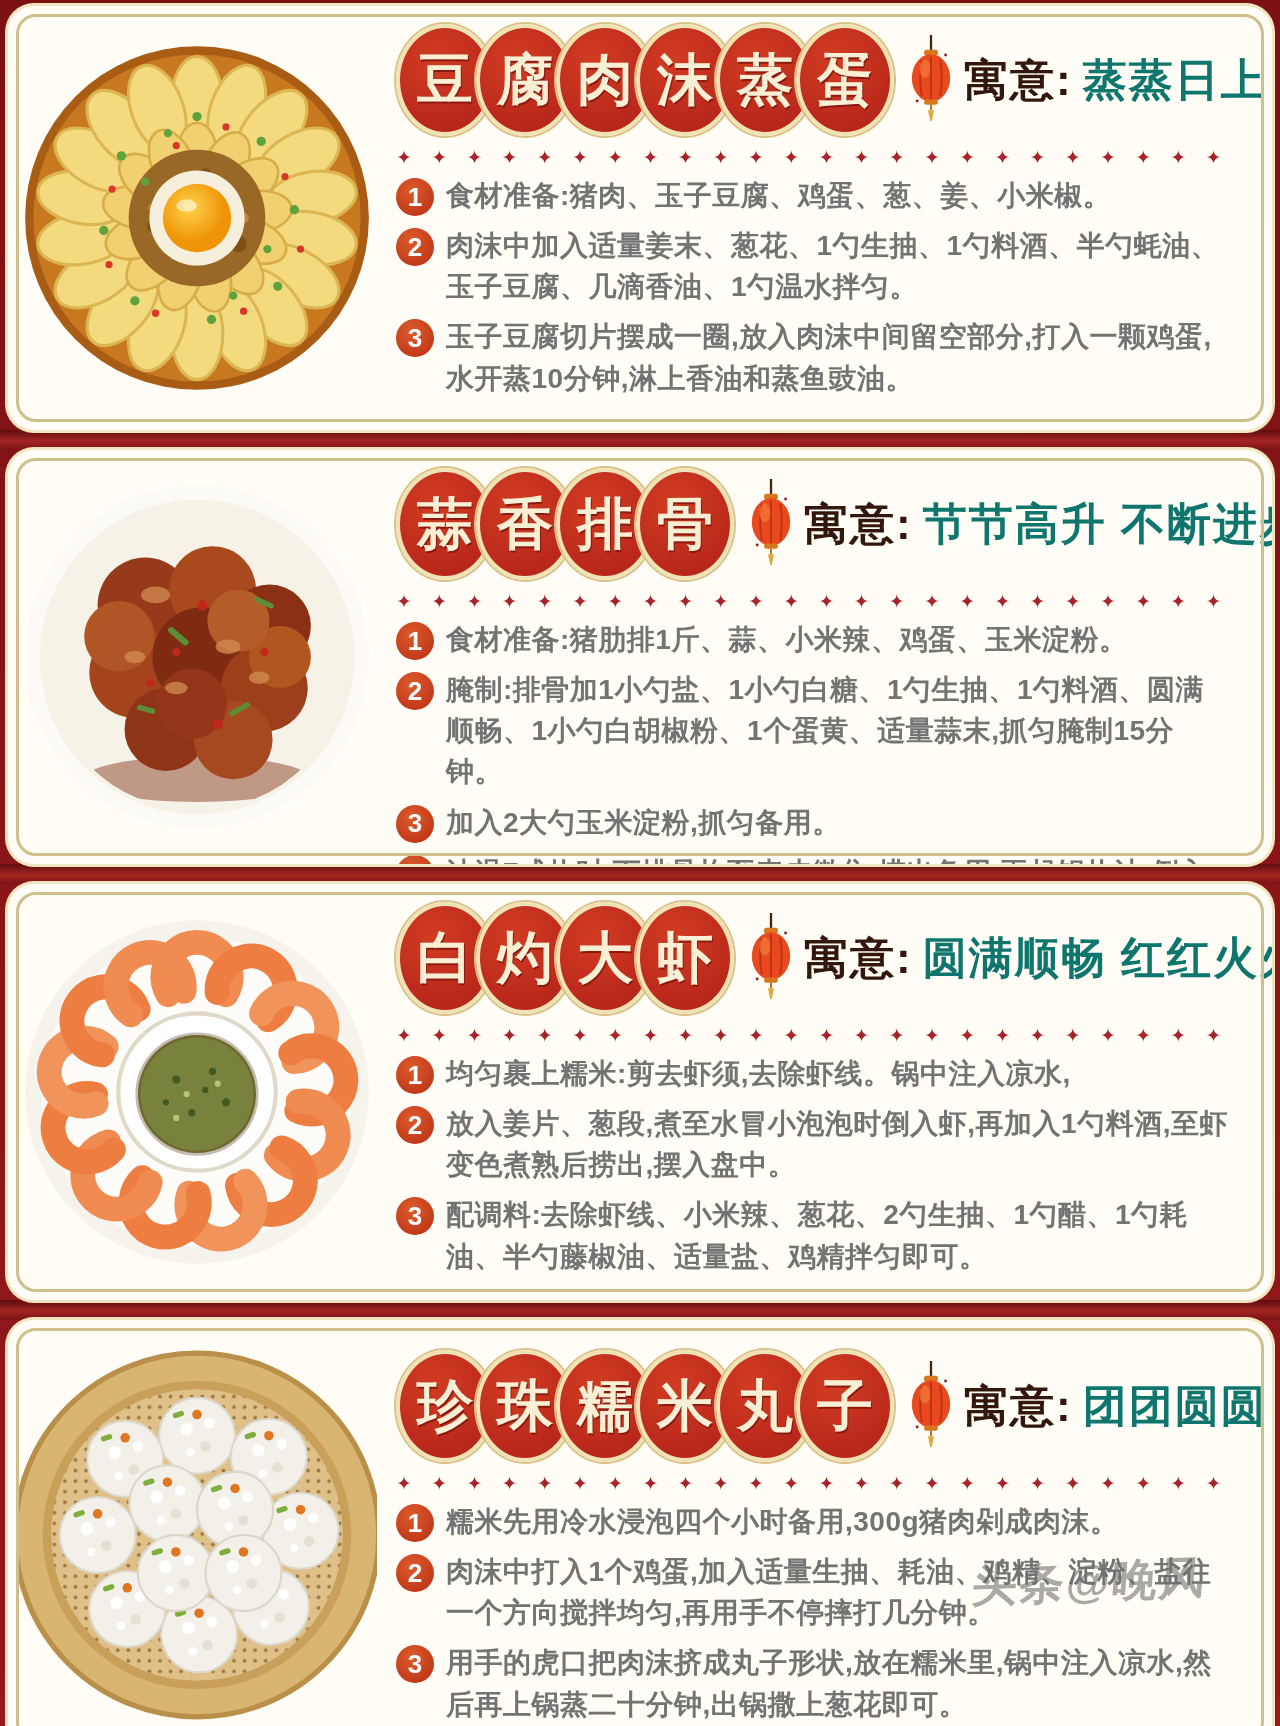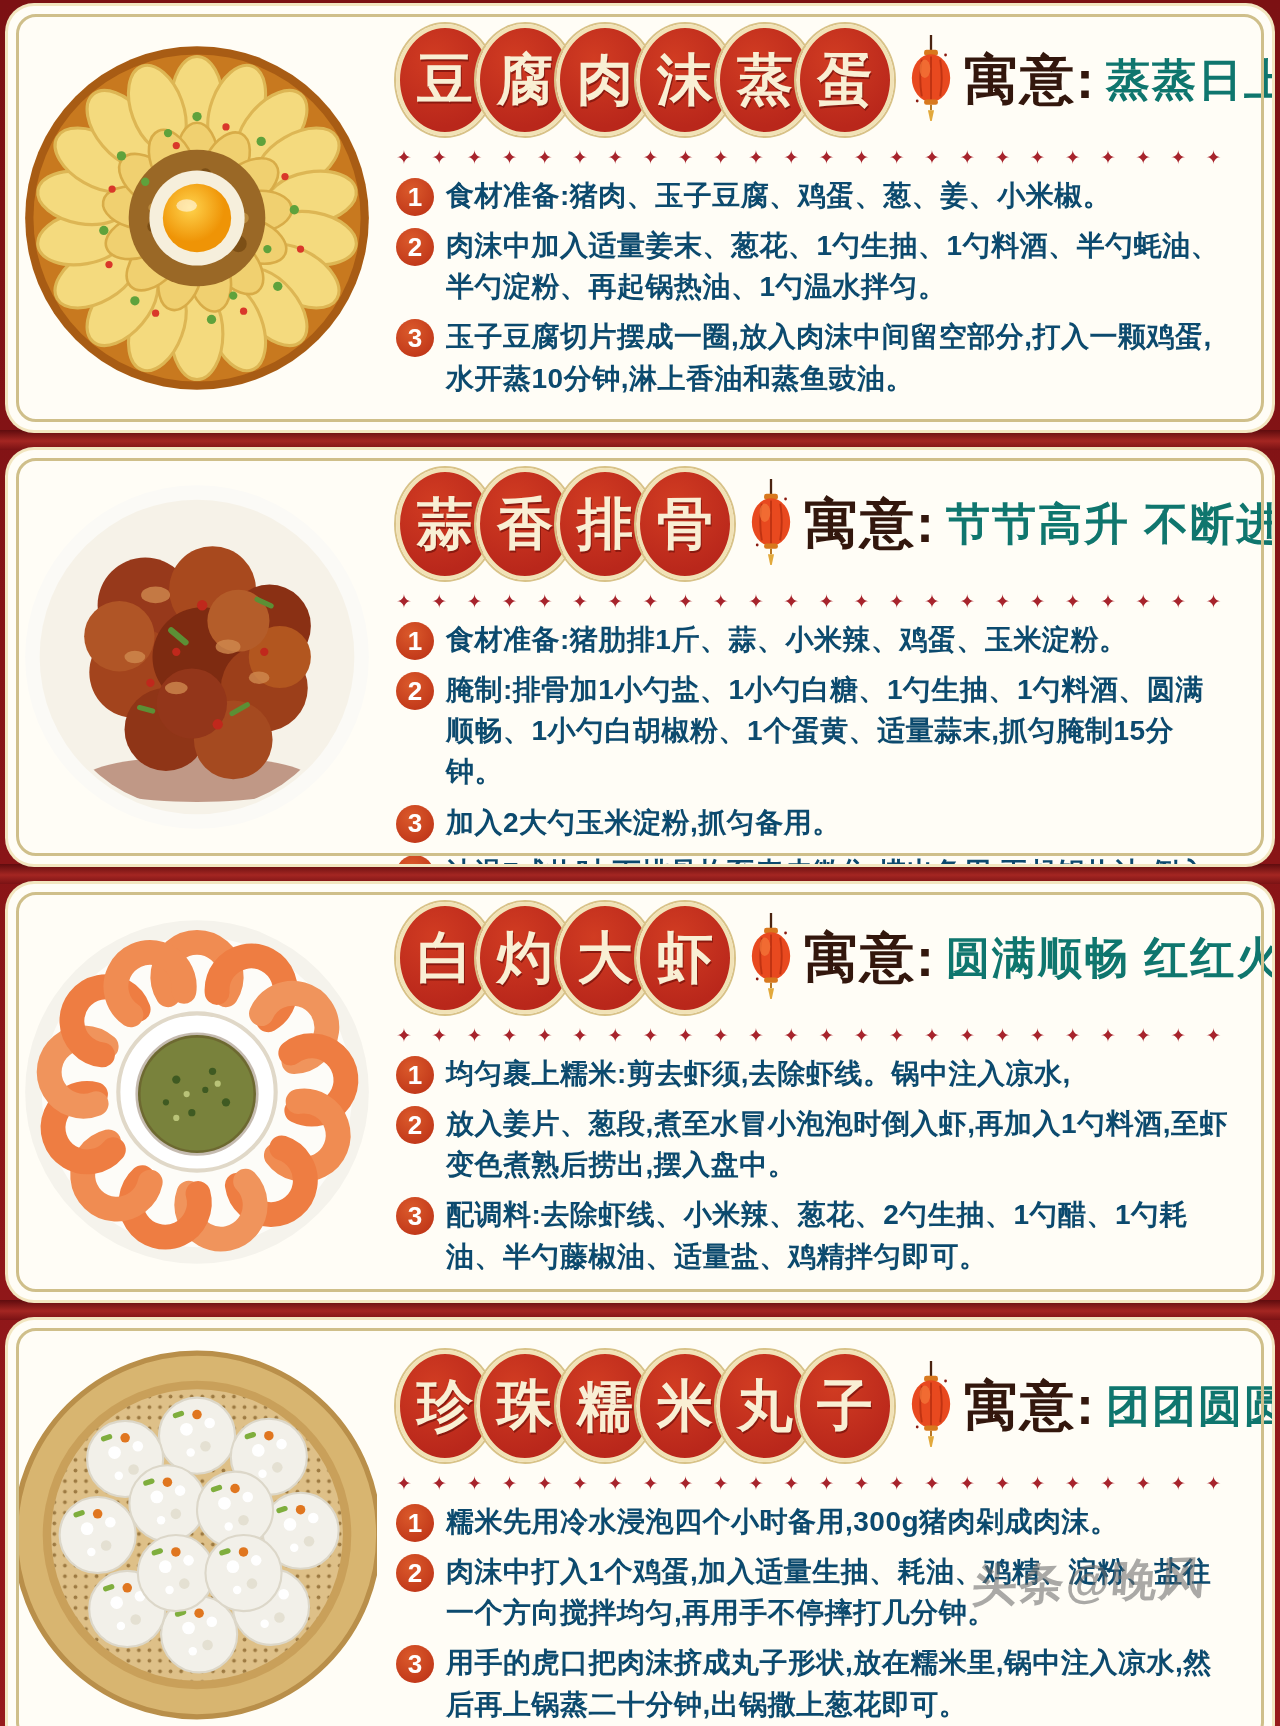--- a/index.html
+++ b/index.html
@@ -21,31 +21,31 @@
   .title-badge{display:flex;}
   .coin{width:90px;height:104px;border-radius:50%;
         background:radial-gradient(circle at 38% 30%,#d13c22,#b9271b 75%);
         border:4px solid #f1e2b6;box-shadow:0 0 0 2px #d8c288;
         display:flex;align-items:center;justify-content:center;
         margin-left:-18px;}
   .title-badge .coin:first-child{margin-left:0;}
   .coin span{font-size:56px;font-weight:800;color:#f9efd4;line-height:1;
         text-shadow:1px 2px 0 #8a1a10;}
   .lantern{flex:0 0 46px;margin-left:4px;}
-  .meaning-label{font-size:54px;font-weight:900;color:#33170d;letter-spacing:2px;white-space:nowrap;}
+  .meaning-label{font-size:44px;font-weight:900;color:#33170d;letter-spacing:2px;white-space:nowrap;}
   .meaning{font-size:44px;font-weight:900;color:#0f766e;letter-spacing:2px;white-space:nowrap;}
   .sep{margin:12px 0 8px 0;color:#a7242c;font-size:19px;letter-spacing:7px;
        white-space:nowrap;overflow:hidden;line-height:1;}
   .steps{margin-top:4px;}
   .step{display:flex;gap:12px;margin-bottom:9px;}
   .badge{flex:0 0 38px;height:38px;border-radius:50%;margin-top:3px;
         background:radial-gradient(circle at 40% 32%,#db5a2b,#c2391a 75%);
         color:#fff;font-weight:800;font-size:26px;
         display:flex;align-items:center;justify-content:center;}
-  .txt{font-size:28px;font-weight:700;color:#0c4a6e;line-height:1.47;letter-spacing:.5px;}
+  .txt{font-size:28px;font-weight:700;color:#737373;line-height:1.47;letter-spacing:.5px;}
   .watermark{position:absolute;top:1552px;left:972px;font-size:45px;font-weight:700;
         color:rgba(108,108,108,.58);transform:rotate(-2deg) skewX(-6deg);
         letter-spacing:2px;pointer-events:none;}
   .defs-hidden{position:absolute;width:0;height:0;overflow:hidden;}
 </style>
 </head>
 <body>
 
 <svg class="defs-hidden" xmlns="http://www.w3.org/2000/svg">
   <symbol id="lantern" viewBox="0 0 60 112">
@@ -186,21 +186,21 @@
         <span class="meaning">蒸蒸日上</span>
       </div>
       <div class="sep">✦ ✦ ✦ ✦ ✦ ✦ ✦ ✦ ✦ ✦ ✦ ✦ ✦ ✦ ✦ ✦ ✦ ✦ ✦ ✦ ✦ ✦ ✦ ✦ ✦ ✦ ✦ ✦ ✦ ✦ ✦ ✦ ✦ ✦ ✦ ✦ ✦ ✦ ✦ ✦ ✦ ✦ </div>
       <div class="steps">
         <div class="step">
           <span class="badge">1</span>
           <span class="txt">食材准备:猪肉、玉子豆腐、鸡蛋、葱、姜、小米椒。</span>
         </div>
         <div class="step">
           <span class="badge">2</span>
-          <span class="txt">肉沫中加入适量姜末、葱花、1勺生抽、1勺料酒、半勺蚝油、半勺淀粉、再起锅热油、1勺温水拌匀。</span>
+          <span class="txt">肉沫中加入适量姜末、葱花、1勺生抽、1勺料酒、半勺蚝油、玉子豆腐、几滴香油、1勺温水拌匀。</span>
         </div>
         <div class="step">
           <span class="badge">3</span>
           <span class="txt">玉子豆腐切片摆成一圈,放入肉沫中间留空部分,打入一颗鸡蛋,水开蒸10分钟,淋上香油和蒸鱼豉油。</span>
         </div>
       </div>
     </div>
   </section>
 
   <div class="band"></div>

